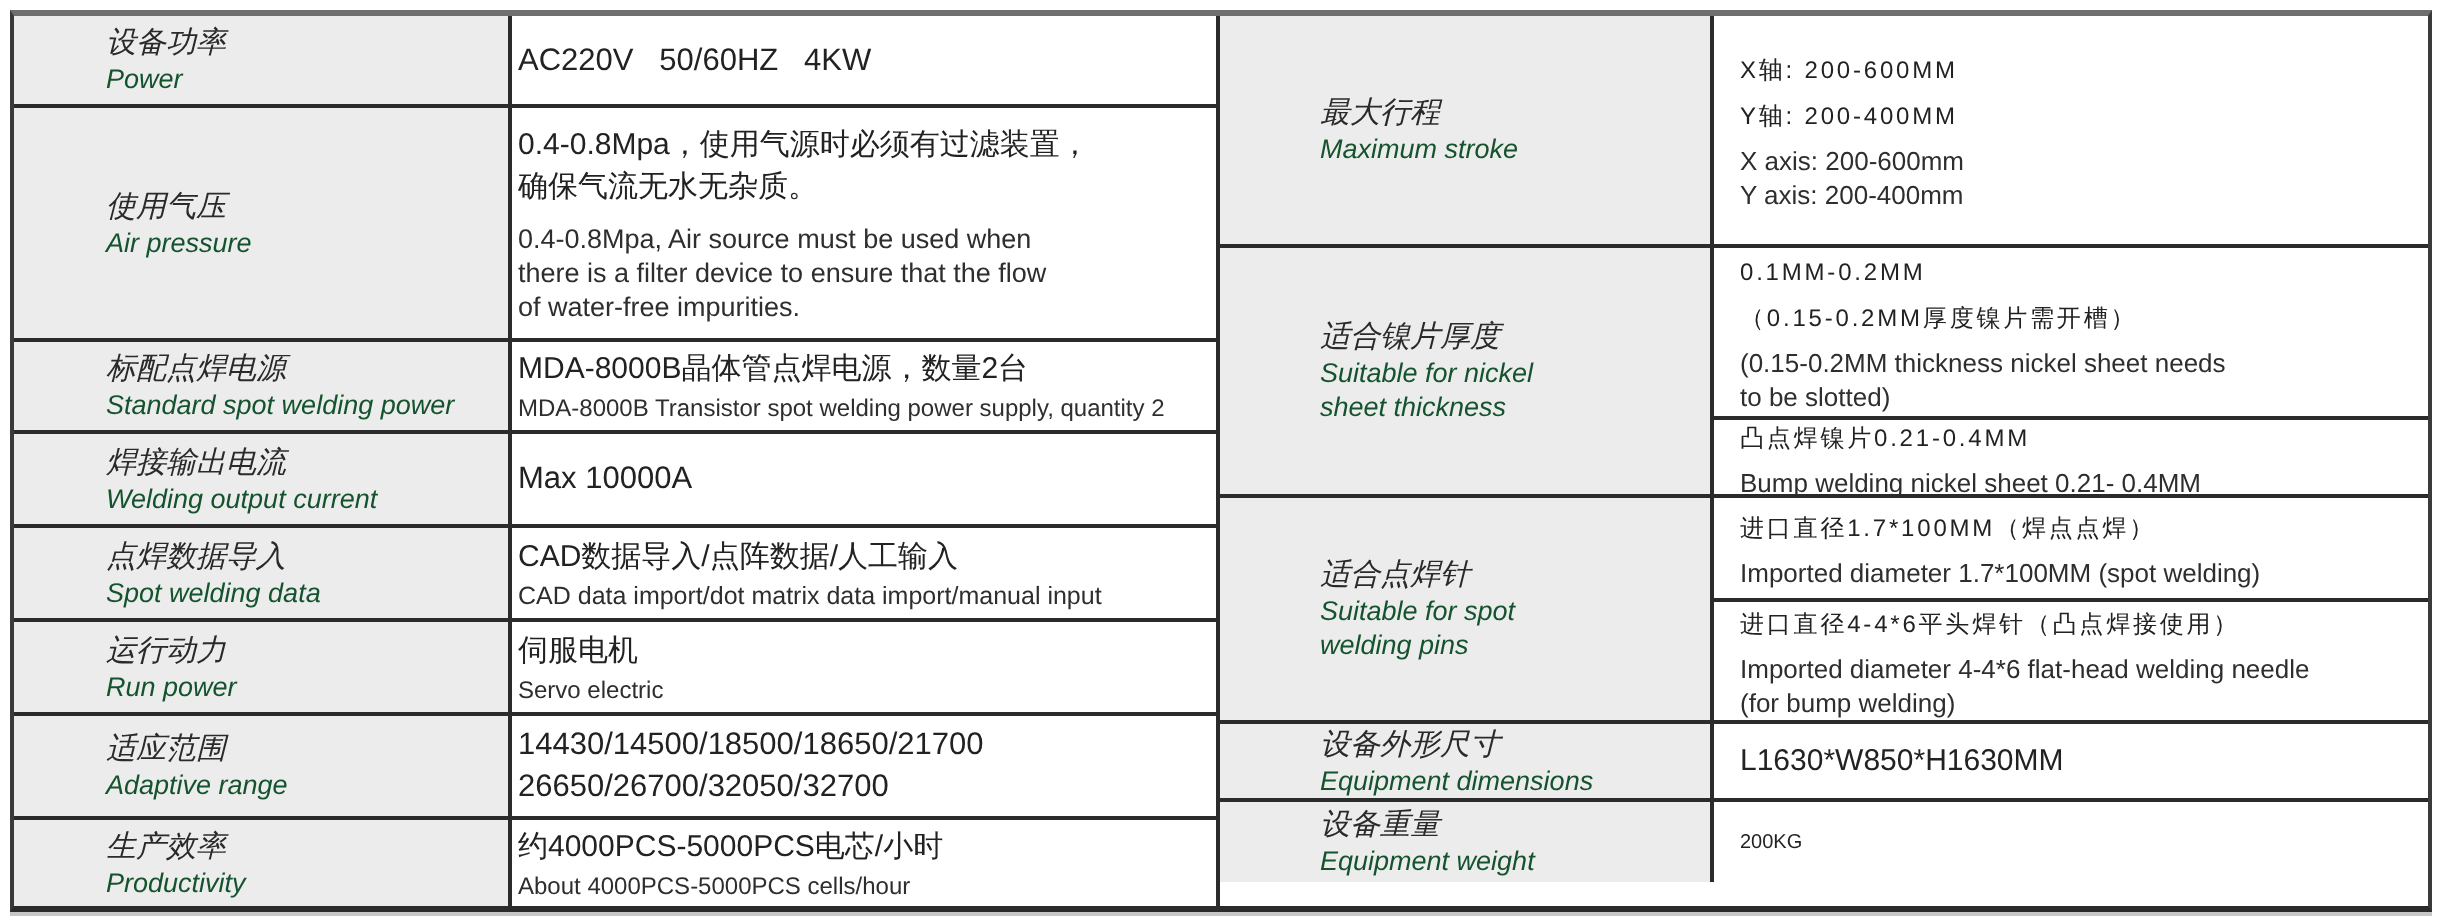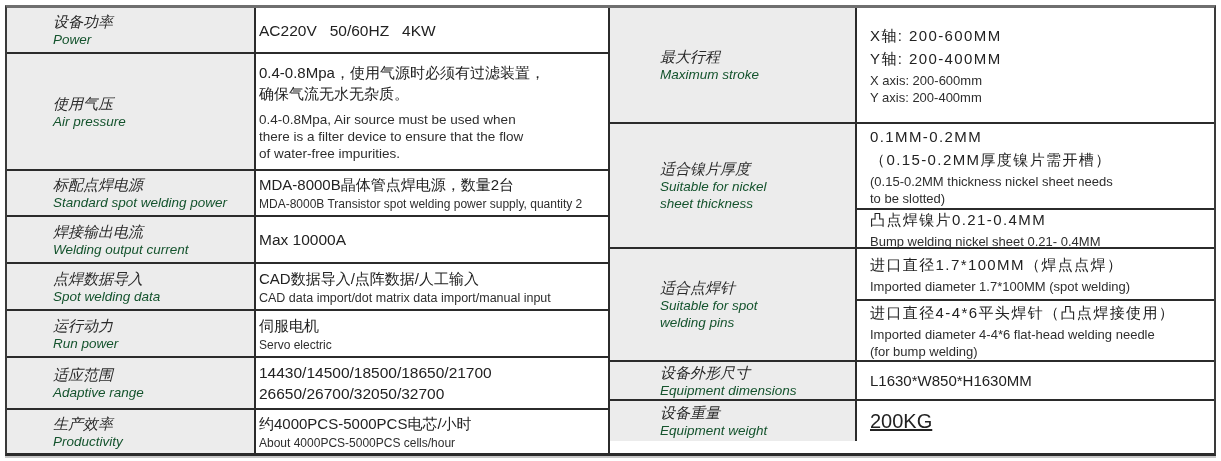--- a/index.html
+++ b/index.html
@@ -47,21 +47,21 @@
     box-sizing:border-box;padding-left:13px;padding-right:24px;background:#fff;
   }
   .vstack .subcell + .subcell{border-top:2px solid #2b2b2b;}
 
   .zh{font-size:15px;line-height:19px;white-space:pre-wrap;color:#2a2a2a;}
   .en{font-size:13.5px;line-height:17px;white-space:pre-wrap;color:#14532d;}
   .val-main{font-size:15.5px;line-height:21px;white-space:pre-wrap;color:#222;}
   .val-sub{font-size:12px;line-height:15px;white-space:pre-wrap;margin-top:2px;color:#2e2e2e;}
   .val-sub:empty,.val-main:empty{display:none;}
   .sub-lg{font-size:13.5px;line-height:17px;margin-top:7px;}
-  .spaced .val-main{font-size:15px;line-height:23px;letter-spacing:1.4px;font-weight:400;}
+  .spaced .val-main{font-size:12px;line-height:23px;letter-spacing:1.4px;font-weight:400;}
   .right .val-sub{font-size:13px;line-height:17px;letter-spacing:0;}
 
   
   .L0{height:44px;} .L1{height:117px;} .L2{height:46px;} .L3{height:47px;}
   .L4{height:47px;} .L5{height:47px;} .L6{height:52px;} .L7{height:45px;}
   
   .R0{height:114px;} .R1{height:125px;} .R2{height:113px;} .R3{height:39px;} .R4{height:42px;}
   .R1a{height:84px;} .R1b{height:39px;} .R2a{height:50px;} .R2b{height:61px;}
 </style>
 </head>
@@ -225,18 +225,18 @@
         <div class="val-main" style="font-size:15px;">L1630*W850*H1630MM</div>
       </div>
     </div>
 
     <div class="row R4">
       <div class="label">
         <div class="zh">设备重量</div>
         <div class="en">Equipment weight</div>
       </div>
       <div class="value">
-        <div class="val-main" style="font-size:20px;text-decoration:underline;">200KG</div>
+        <div class="val-main" style="font-size:10px;">200KG</div>
       </div>
     </div>
 
   </div>
 </div>
 
 </body></html>

